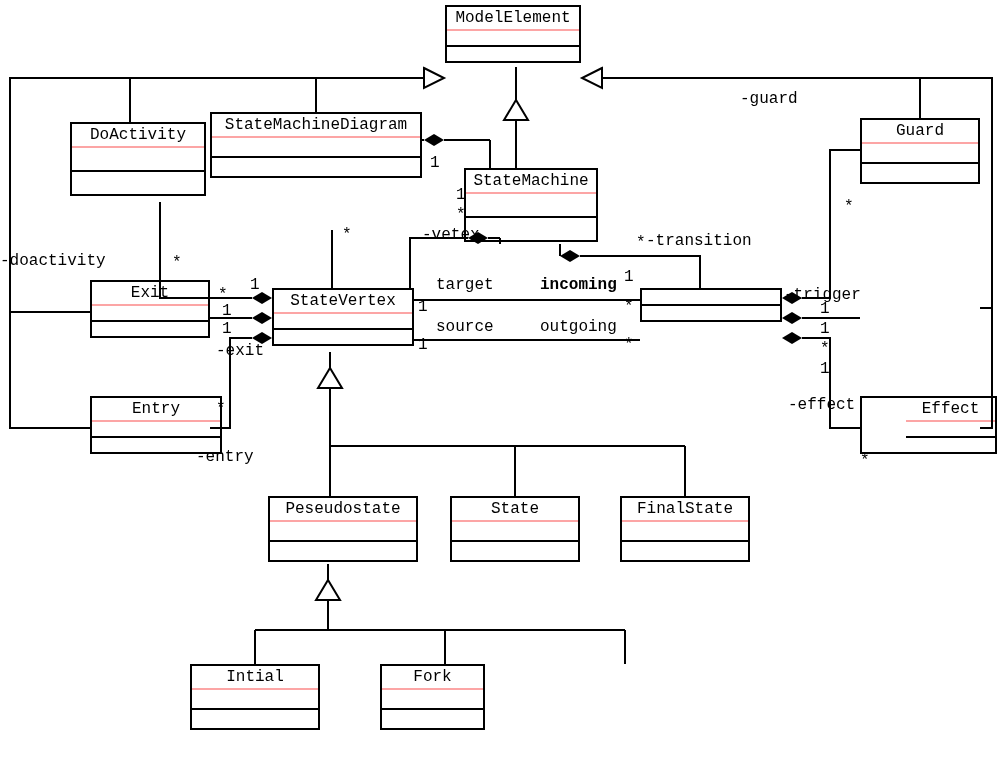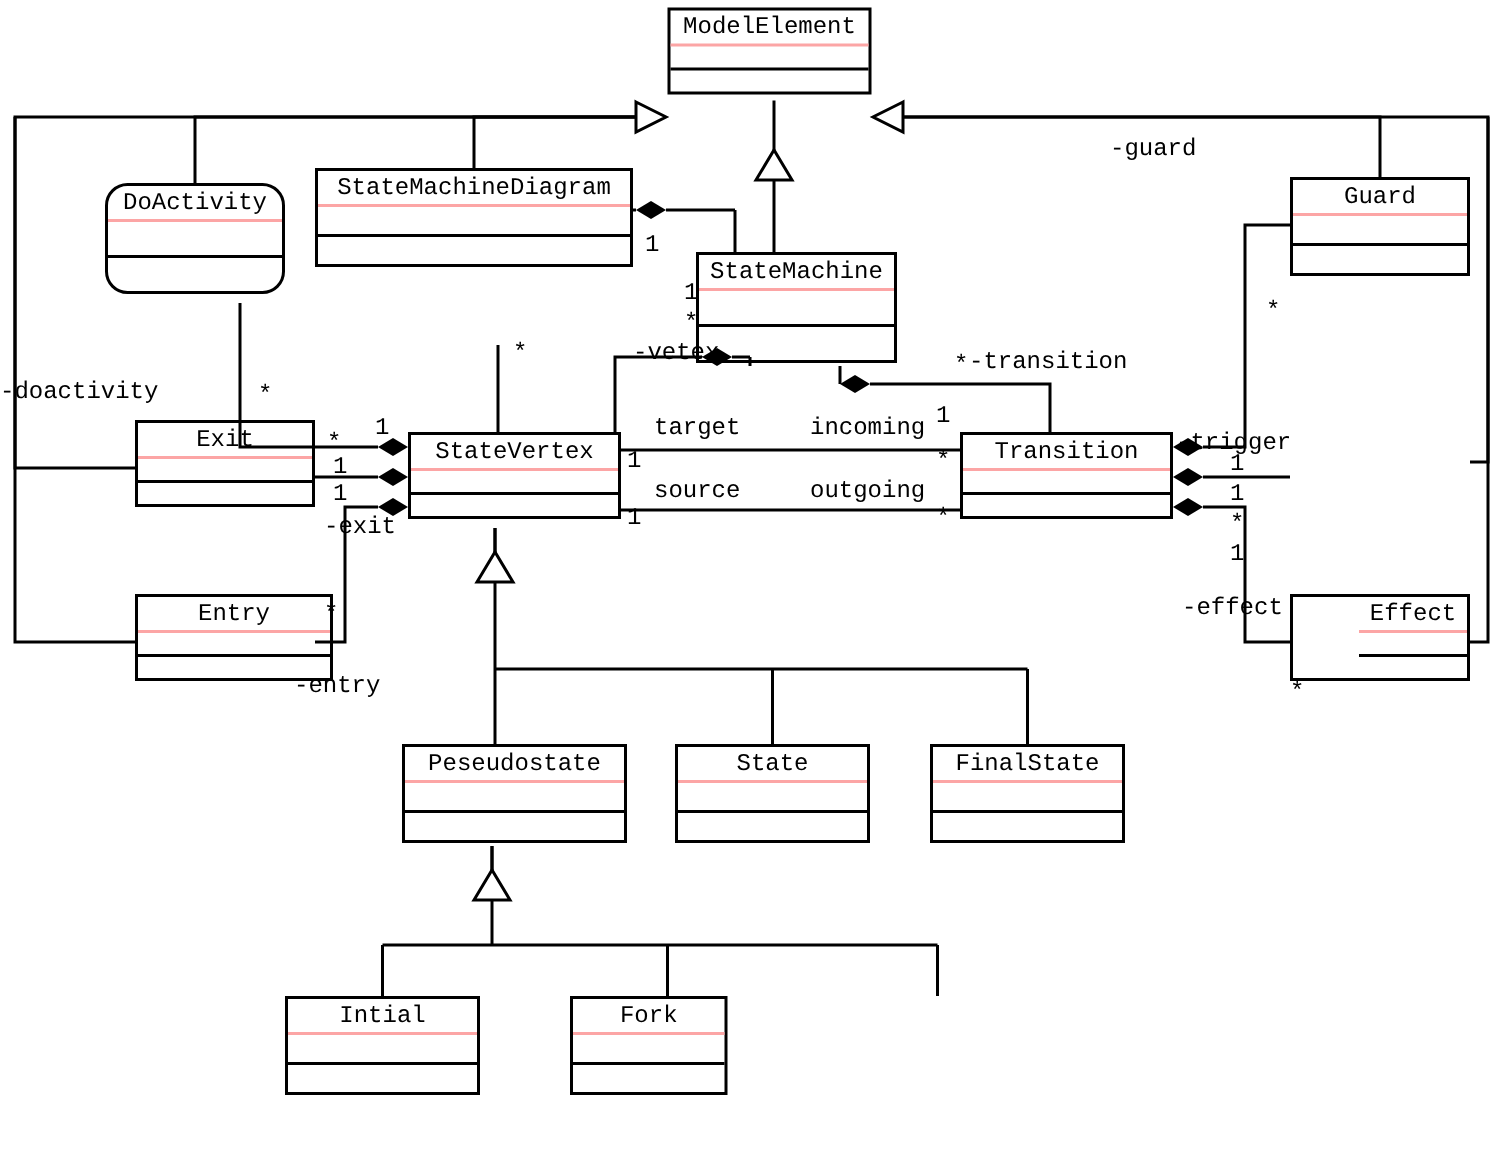--- a/index.html
+++ b/index.html
@@ -56,21 +56,21 @@
 <body>
 
 <div class="canvas">
 
   <div class="class-box" style="left:445px; top:5px; width:136px;">
     <div class="class-name">ModelElement</div>
     <div class="class-attrs"></div>
     <div class="class-ops"></div>
   </div>
 
-  <div class="class-box" style="left:70px; top:122px; width:120px;border-radius:15px;">
+  <div class="class-box" style="left:70px; top:122px; width:136px;">
     <div class="class-name">DoActivity</div>
     <div class="class-attrs" style="min-height:22px"></div>
     <div class="class-ops" style="min-height:22px"></div>
   </div>
 
   <div class="class-box" style="left:210px; top:112px; width:212px;">
     <div class="class-name">StateMachineDiagram</div>
     <div class="class-attrs" style="min-height:18px"></div>
     <div class="class-ops" style="min-height:18px"></div>
   </div>
@@ -93,33 +93,32 @@
     <div class="class-ops"></div>
   </div>
 
   <div class="class-box" style="left:272px; top:288px; width:142px;">
     <div class="class-name">StateVertex</div>
     <div class="class-attrs"></div>
     <div class="class-ops"></div>
   </div>
 
   <div class="class-box" style="left:640px; top:288px; width:142px;">
-    <div class="class-name">Transition</div>
     <div class="class-attrs"></div>
     <div class="class-ops"></div>
   </div>
 
 
   <div class="class-box" style="left:90px; top:396px; width:132px;">
     <div class="class-name">Entry</div>
     <div class="class-attrs"></div>
     <div class="class-ops"></div>
   </div>
 
-  <div class="class-box" style="left:860px; top:396px; width:120px;padding-left:44px;">
+  <div class="class-box" style="left:860px; top:396px; width:137px;padding-left:44px;">
     <div class="class-name">Effect</div>
     <div class="class-attrs"></div>
     <div class="class-ops"></div>
   </div>
 
   <div class="class-box" style="left:268px; top:496px; width:150px;">
     <div class="class-name">Peseudostate</div>
     <div class="class-attrs" style="min-height:18px"></div>
     <div class="class-ops" style="min-height:18px"></div>
   </div>
@@ -266,21 +265,21 @@
   <div class="label" style="left:740px; top:90px;">-guard</div>
   <div class="label" style="left:646px; top:232px;">-transition</div>
   <div class="label" style="left:784px; top:286px;">-trigger</div>
   <div class="label" style="left:788px; top:396px;">-effect</div>
   <div class="label" style="left:0; top:252px;">-doactivity</div>
   <div class="label" style="left:422px; top:226px;">-vetex</div>
   <div class="label" style="left:216px; top:342px;">-exit</div>
   <div class="label" style="left:196px; top:448px;">-entry</div>
 
   <div class="label" style="left:436px; top:276px;">target</div>
-  <div class="label" style="left:540px; top:276px;">incoming</div>
+  <div class="label" style="left:540px; top:276px;font-weight:bold;">incoming</div>
   <div class="label" style="left:436px; top:318px;">source</div>
   <div class="label" style="left:540px; top:318px;">outgoing</div>
 
   <div class="label" style="left:430px; top:154px;">1</div>
   <div class="label" style="left:456px; top:186px;">1</div>
   <div class="label" style="left:456px; top:206px;">*</div>
 
   <div class="label" style="left:342px; top:226px;">*</div>
   <div class="label" style="left:624px; top:268px;">1</div>
   <div class="label" style="left:636px; top:234px;">*</div>

